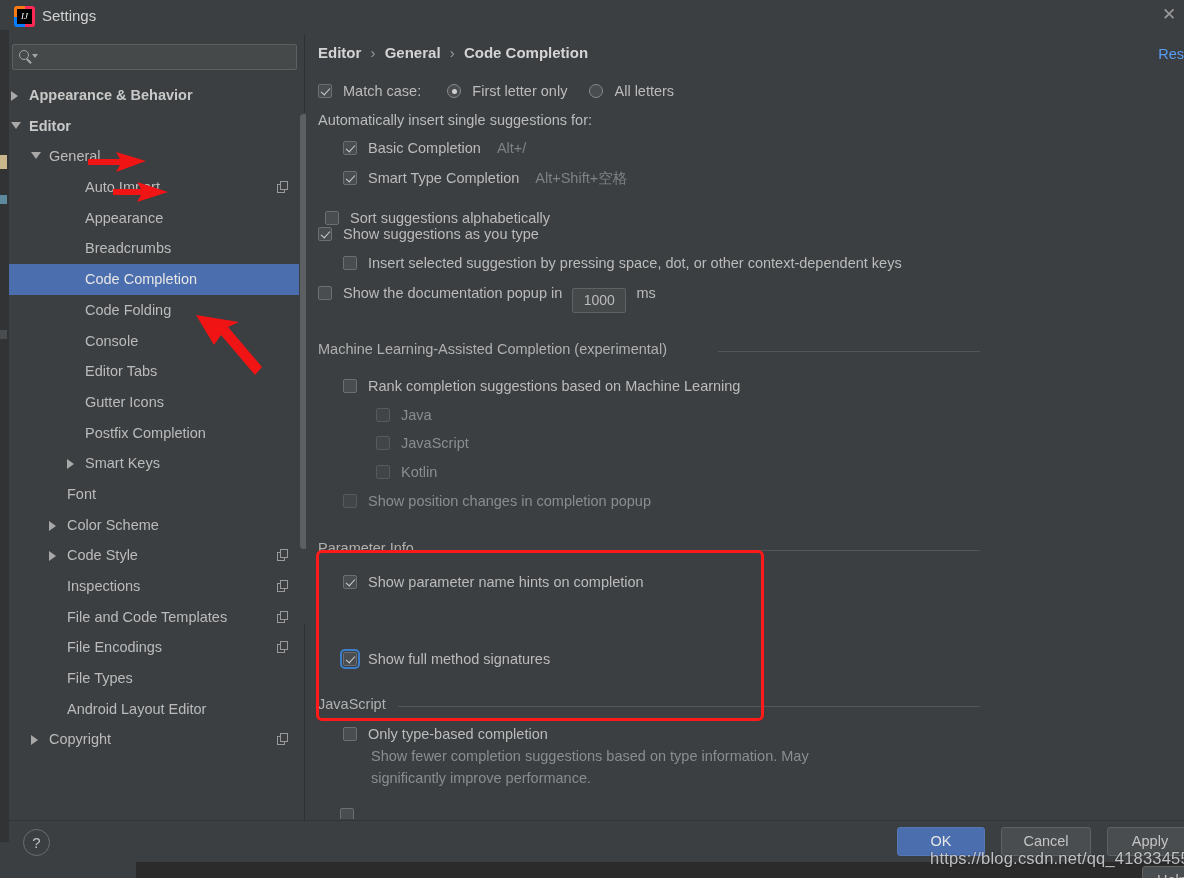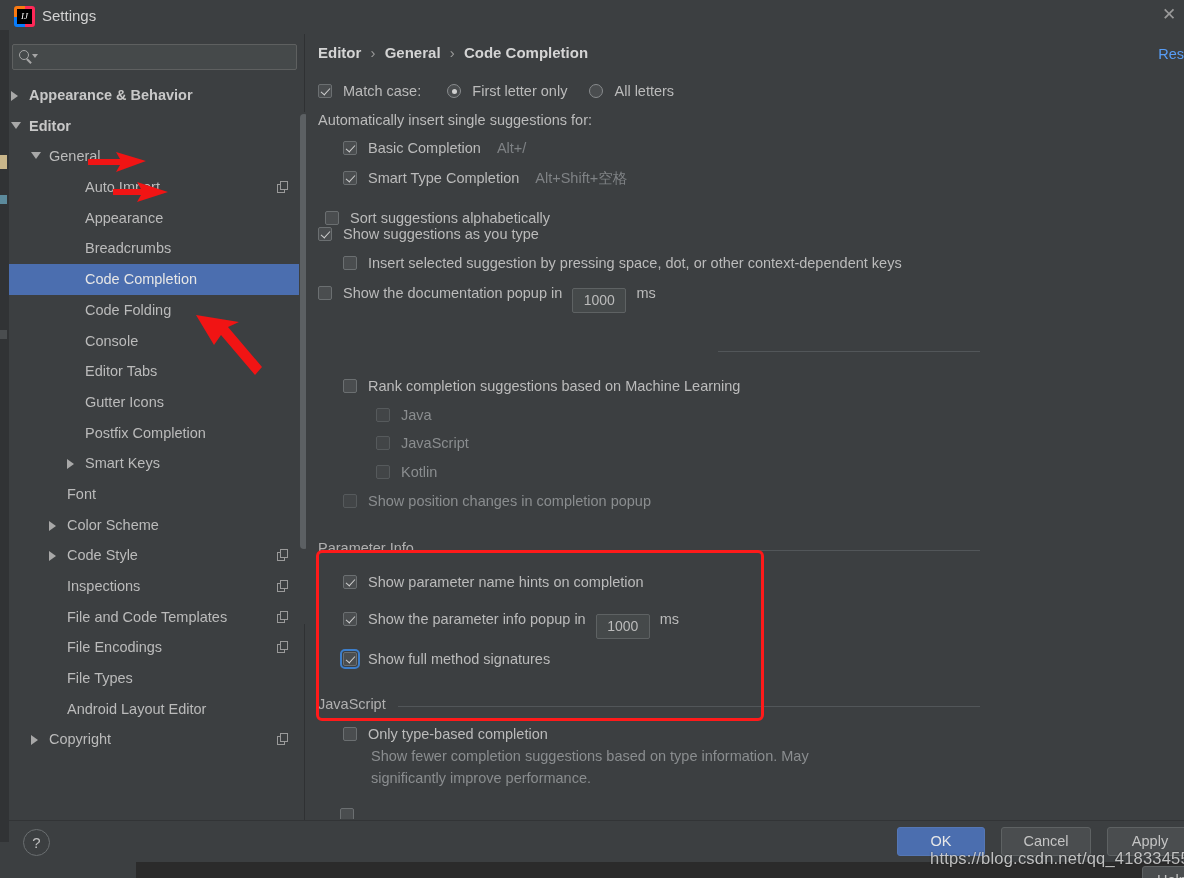--- a/index.html
+++ b/index.html
@@ -451,20 +451,21 @@
     </div>
 
     <div class="opt-row" style="left:12px; top:251px;">
       <span class="cb"></span>
       <span class="lbl">Show the documentation popup in</span>
       <span class="numbox">1000</span>
       <span>ms</span>
     </div>
 
     <div class="sect" style="left:12px; top:306px;">
+      <span class="txt">Machine Learning-Assisted Completion (experimental)</span>
       <span class="line" style="left:400px; width:262px;"></span>
     </div>
 
     <div class="opt-row" style="left:37px; top:344px;">
       <span class="cb"></span>
       <span class="lbl">Rank completion suggestions based on Machine Learning</span>
     </div>
     <div class="opt-row" style="left:70px; top:373px;">
       <span class="cb disabled"></span>
       <span class="lbl dim">Java</span>
@@ -485,26 +486,20 @@
     <div class="sect" style="left:12px; top:505px;">
       <span class="txt">Parameter Info</span>
       <span class="line" style="left:96px; width:566px;"></span>
     </div>
 
     <div class="opt-row" style="left:37px; top:540px;">
       <span class="cb checked"></span>
       <span class="lbl">Show parameter name hints on completion</span>
     </div>
 
-    <div class="opt-row" style="left:37px; top:577px;">
-      <span class="cb checked"></span>
-      <span class="lbl">Show the parameter info popup in</span>
-      <span class="numbox">1000</span>
-      <span>ms</span>
-    </div>
 
     <div class="opt-row" style="left:37px; top:617px;">
       <span class="cb checked focus"></span>
       <span class="lbl">Show full method signatures</span>
     </div>
 
     <div class="sect" style="left:12px; top:661px;">
       <span class="txt">JavaScript</span>
       <span class="line" style="left:80px; width:582px;"></span>
     </div>

